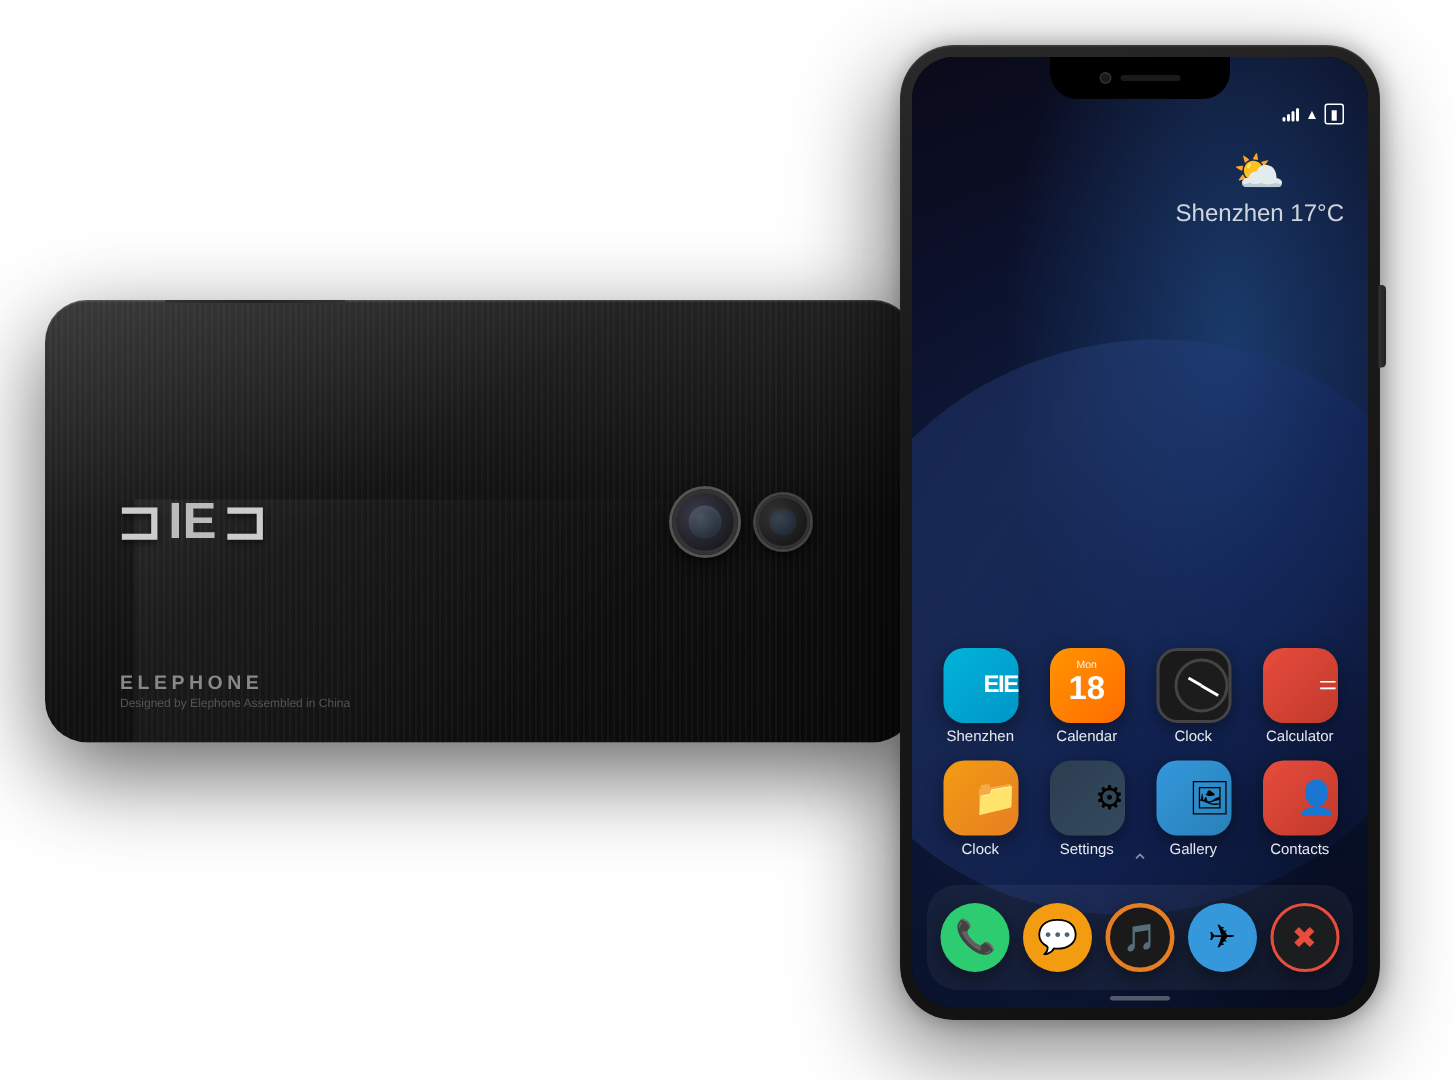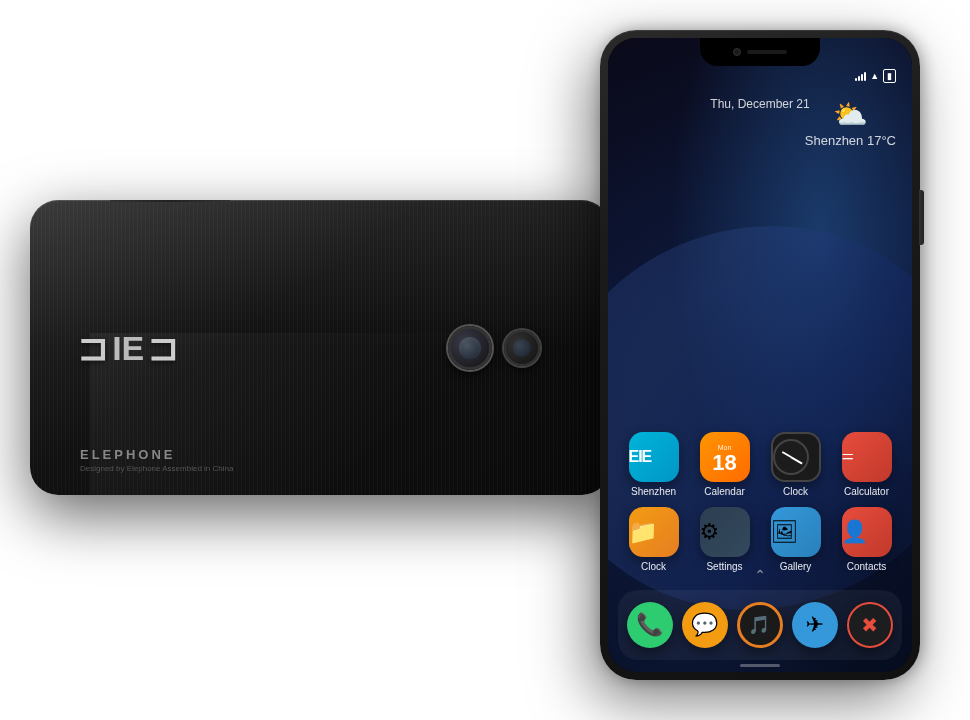--- a/index.html
+++ b/index.html
@@ -330,21 +330,21 @@
       top: 60px;
       right: 16px;
       z-index: 10;
       text-align: center;
     }
     .weather-icon {
       font-size: 28px;
     }
     .weather-text {
       font-family: Arial, sans-serif;
-      font-size: 13px;
+      font-size: 16px;
       color: rgba(255,255,255,0.8);
       margin-top: 2px;
     }
 
     
     .app-grid {
       position: absolute;
       bottom: 90px;
       left: 0; right: 0;
       padding: 0 10px;
@@ -364,21 +364,21 @@
       width: 60px;
       cursor: pointer;
     }
 
     .app-icon {
       width: 50px;
       height: 50px;
       border-radius: 14px;
       display: flex;
       align-items: center;
-      justify-content: flex-start;
+      justify-content: flex-end;
       font-size: 20px;
       box-shadow: 0 4px 12px rgba(0,0,0,0.4);
     }
 
     .app-label {
       font-family: Arial, sans-serif;
       font-size: 10px;
       color: rgba(255,255,255,0.9);
       margin-top: 4px;
       text-align: center;
@@ -539,21 +539,20 @@
             <div class="signal-bar" style="height:5px;"></div>
             <div class="signal-bar" style="height:7px;"></div>
             <div class="signal-bar" style="height:9px;"></div>
           </div>
           <span class="status-wifi">▲</span>
           <span class="status-battery">▮</span>
         </div>
       </div>
 
       <div class="lock-screen-content">
-        <div class="lock-date">Thu, December 21</div>
       </div>
 
       <div class="weather-widget">
         <div class="weather-icon">⛅</div>
         <div class="weather-text">Shenzhen 17°C</div>
       </div>
 
       <div class="app-grid">
 
         <div class="app-row">

